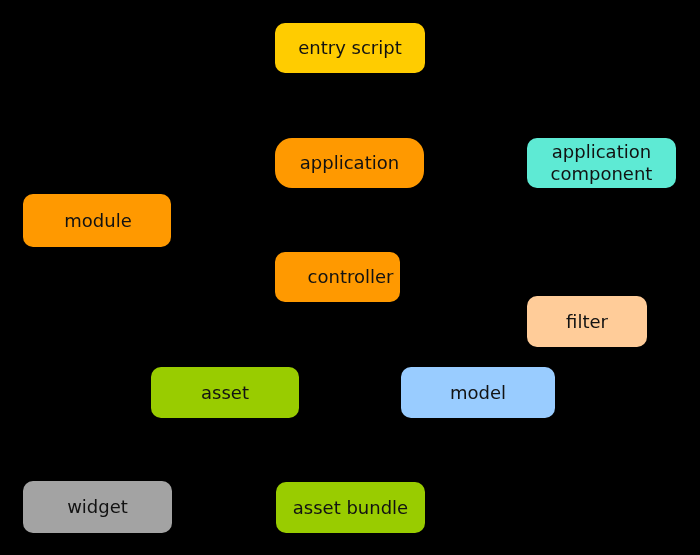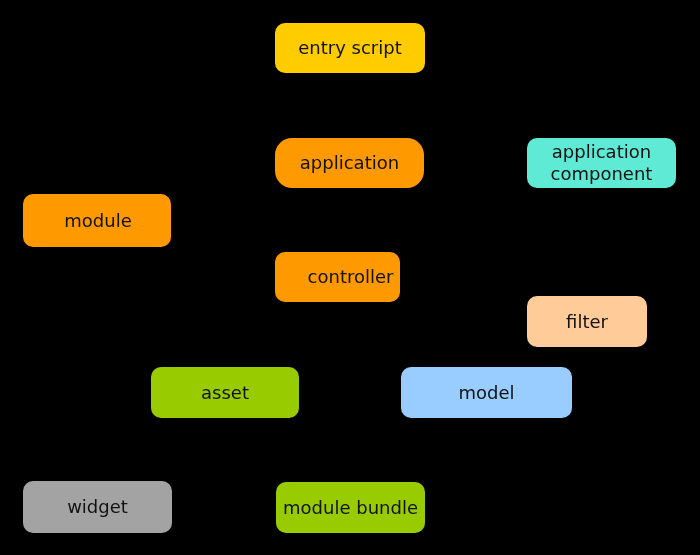--- a/index.html
+++ b/index.html
@@ -31,31 +31,31 @@
     padding: 2px 6px;
   }
   
   .n-entry   { left: 275px; top:  23px; width: 150px; height: 50px; }
   .n-app     { left: 275px; top: 138px; width: 149px; height: 50px; border-radius: 17px; }
   .n-appcomp { left: 527px; top: 138px; width: 149px; height: 50px; }
   .n-module  { left:  23px; top: 194px; width: 148px; height: 53px; padding-left: 8px; }
   .n-ctrl    { left: 275px; top: 252px; width: 125px; height: 50px; padding-left: 32px; }
   .n-filter  { left: 527px; top: 252px; width: 120px; height: 51px; margin-top: 44px; }
   .n-view    { left: 151px; top: 367px; width: 148px; height: 51px; }
-  .n-model   { left: 401px; top: 367px; width: 171px; height: 51px; }
+  .n-model   { left: 401px; top: 367px; width: 154px; height: 51px; }
   .n-widget  { left:  23px; top: 481px; width: 149px; height: 52px; }
   .n-asset   { left: 276px; top: 482px; width: 149px; height: 51px; }
 </style>
 </head>
 <body>
 
 <div class="canvas">
   <div class="node n-entry" style="background: rgb(255, 204, 0);">entry script</div>
   <div class="node n-app" style="background: rgb(255, 153, 0);">application</div>
   <div class="node n-appcomp" style="background: #5eead4;">application component</div>
   <div class="node n-module" style="background: rgb(255, 153, 0);">module</div>
   <div class="node n-ctrl" style="background: rgb(255, 153, 0);">controller</div>
   <div class="node n-filter" style="background: rgb(255, 204, 153);">filter</div>
   <div class="node n-view" style="background: rgb(153, 204, 0);">asset</div>
   <div class="node n-model" style="background: rgb(153, 204, 255);">model</div>
   <div class="node n-widget" style="background: #a3a3a3;">widget</div>
-  <div class="node n-asset" style="background: rgb(153, 204, 0);">module bundle</div>
+  <div class="node n-asset" style="background: rgb(153, 204, 0);">asset bundle</div>
 </div>
 
 </body></html>

